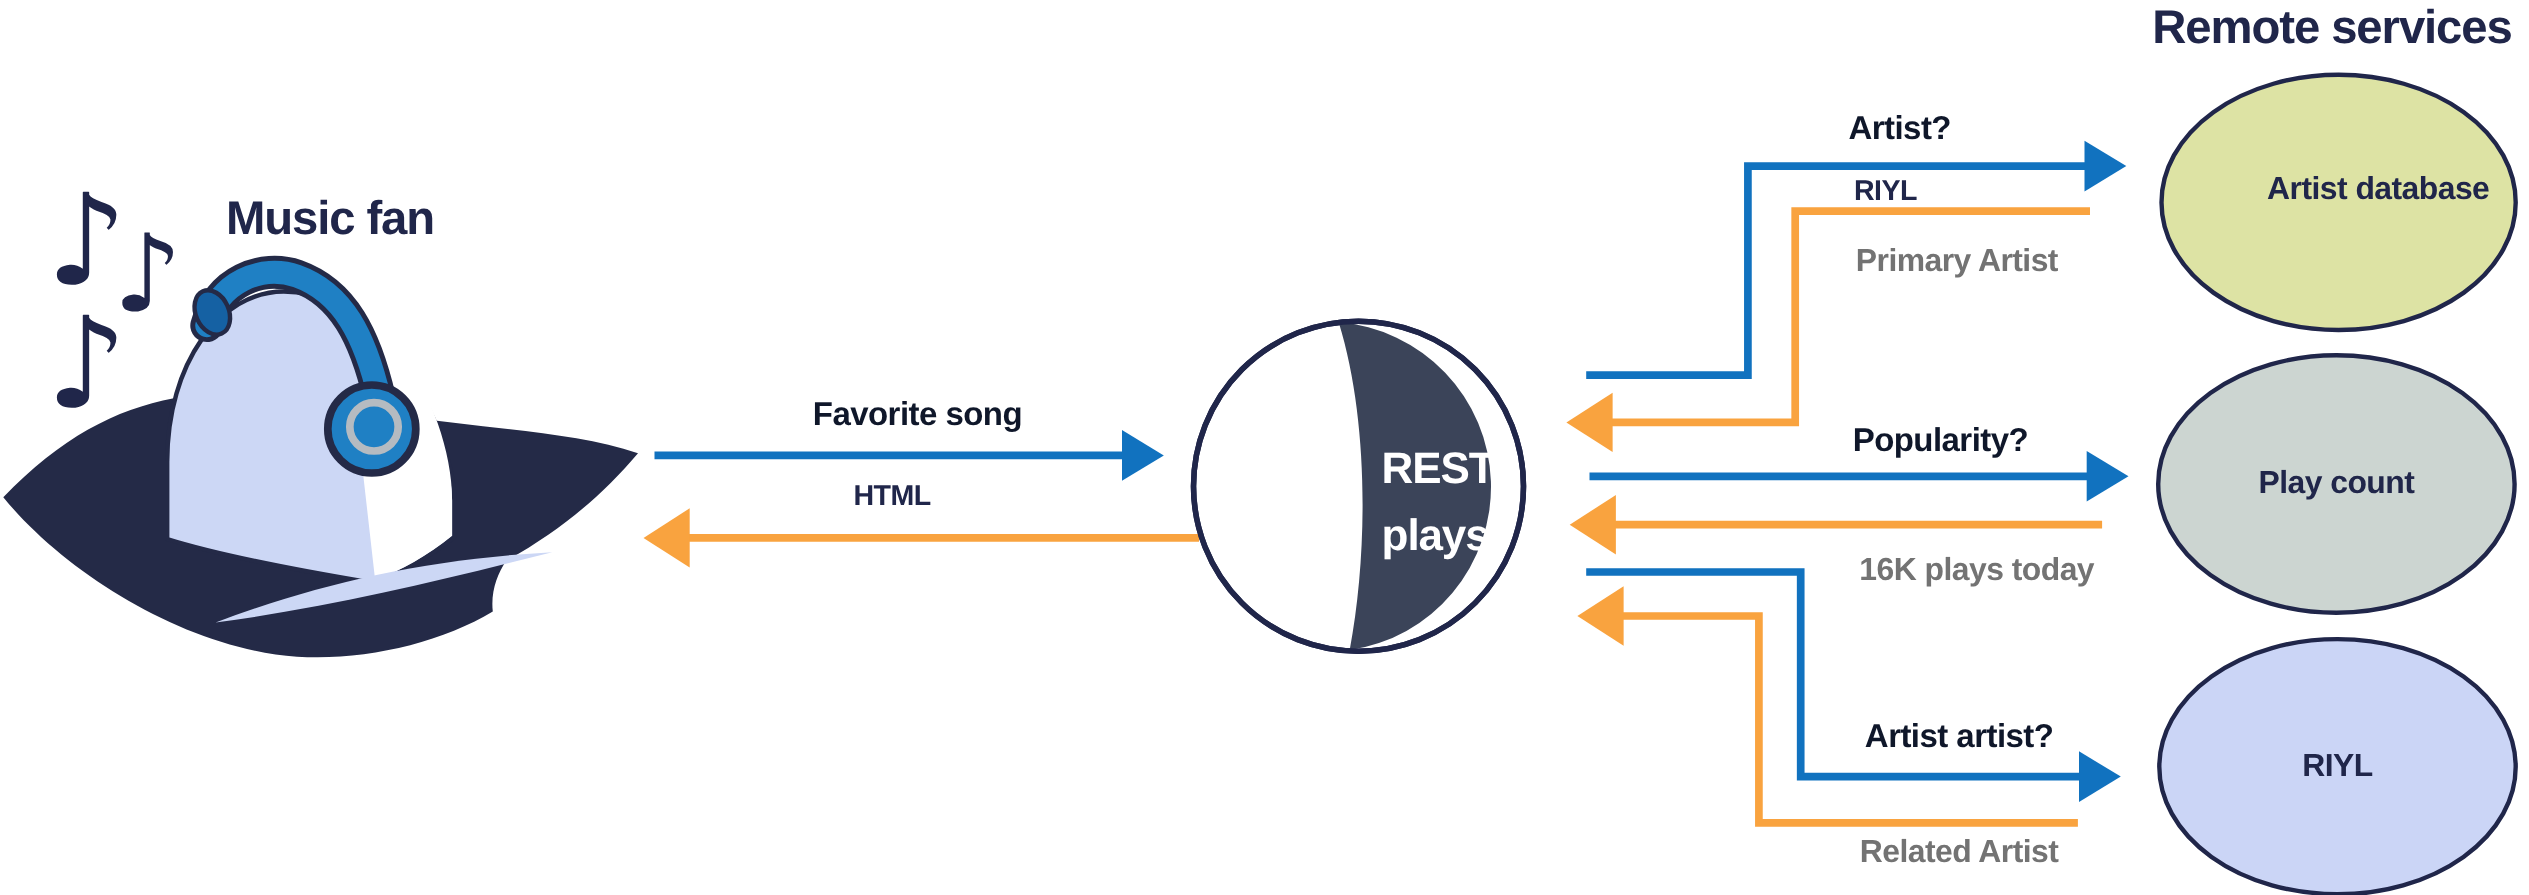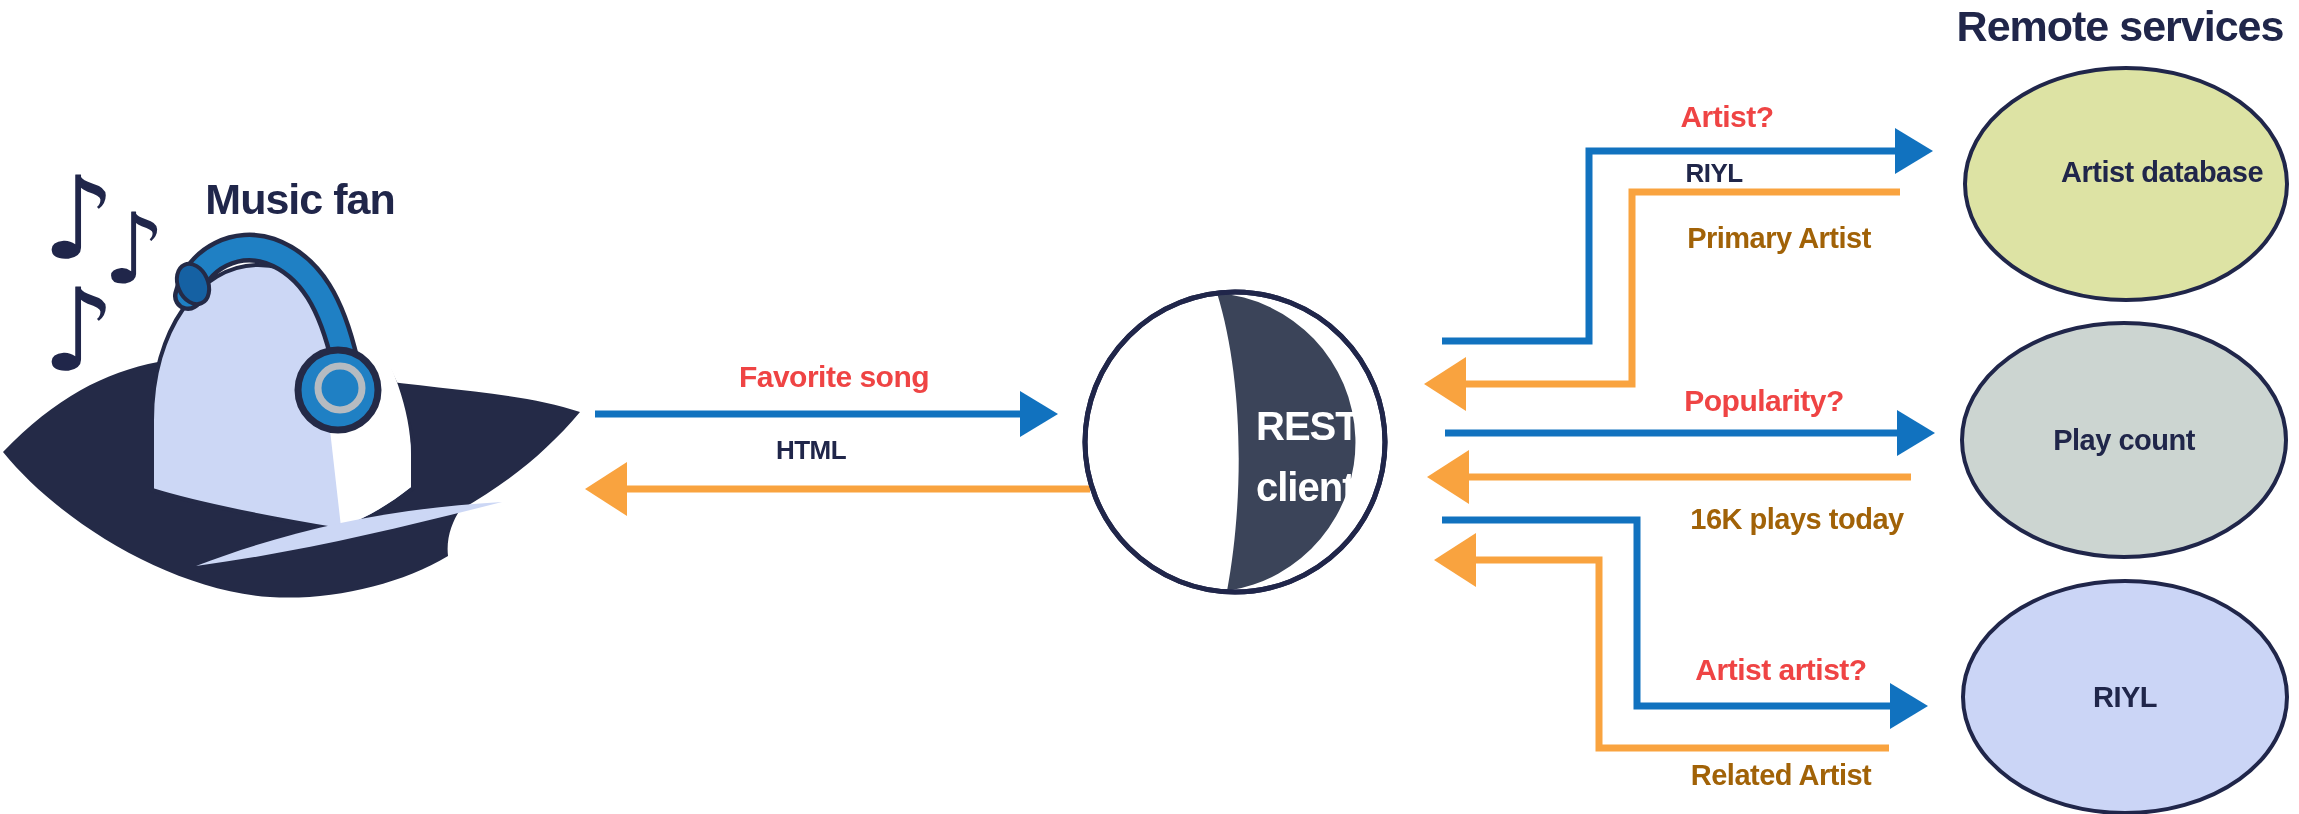--- a/index.html
+++ b/index.html
@@ -14,22 +14,22 @@
   #diagram-svg { position: absolute; left: 0; top: 0; }
   .lbl {
     position: absolute;
     transform: translate(-50%, -50%);
     white-space: nowrap;
     font-weight: 700;
     letter-spacing: -0.5px;
     line-height: 1;
   }
   .navy   { color: #20264a; }
-  .blue   { color: #ef4444; }
-  .orange { color: #a16207; }
+  .blue   { color: #0f172a; }
+  .orange { color: #737373; }
   .f-title { font-size: 43px; letter-spacing: -1px; }
   .f-actor { font-size: 43px; letter-spacing: -1px; }
   .f-req   { font-size: 30px; }
   .f-sub   { font-size: 26px; }
   .f-resp  { font-size: 29px; }
   .f-resp-long { font-size: 29px; letter-spacing: -1px; }
   .f-node  { font-size: 29px; }
   .rest-label {
     position: absolute;
     left: 1256px;
@@ -139,21 +139,21 @@
 
   <div class="lbl f-actor navy" style="left:300px; top:199px;">Music fan</div>
 
   <div class="lbl f-req blue" style="left:834px; top:377px;">Favorite song</div>
 
   <div class="lbl f-sub navy" style="left:811px; top:450px;">HTML</div>
 
 
   <div class="rest-label">
     <div>REST</div>
-    <div>client</div>
+    <div>plays</div>
   </div>
 
   <div class="lbl f-req blue" style="left:1727px; top:117px;">Artist?</div>
   <div class="lbl f-sub navy" style="left:1714px; top:173px;">RIYL</div>
   <div class="lbl f-resp orange" style="left:1779px; top:238px;">Primary Artist</div>
   <div class="lbl f-node navy" style="left:2126px; top:172px;margin-left:36px;">Artist database</div>
 
   <div class="lbl f-req blue" style="left:1764px; top:401px;">Popularity?</div>
   <div class="lbl f-resp orange" style="left:1797px; top:519px;">16K plays today</div>
   <div class="lbl f-node navy" style="left:2124px; top:440px;">Play count</div>

